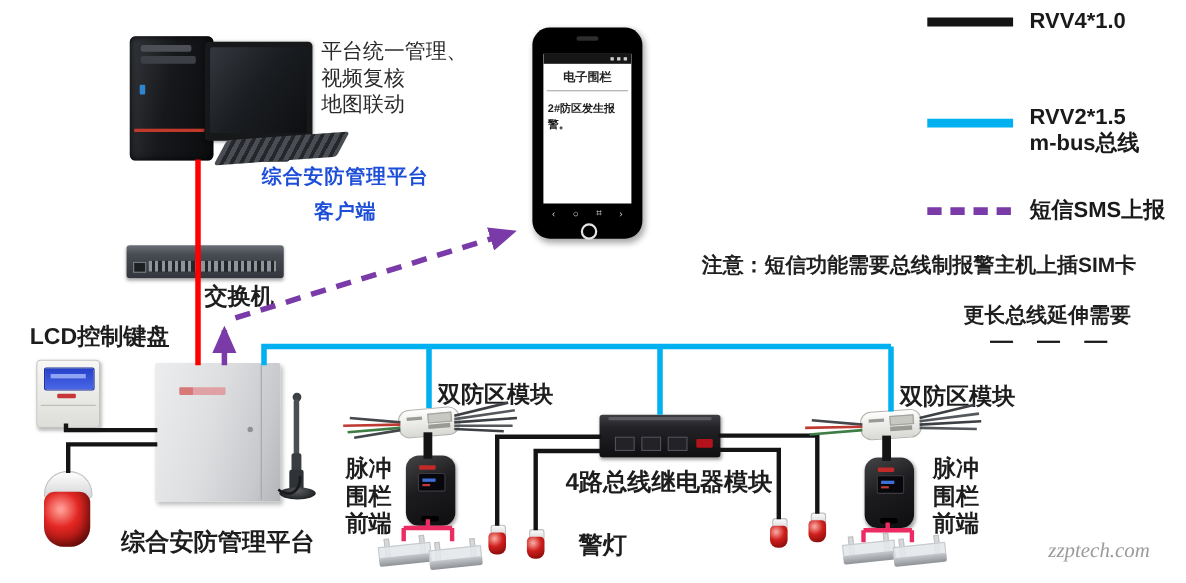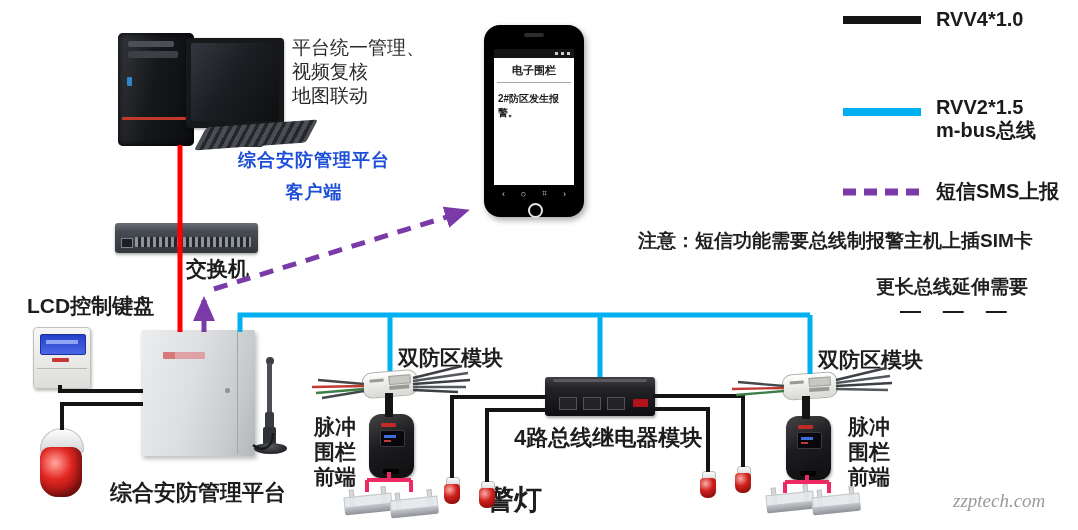--- a/index.html
+++ b/index.html
@@ -272,21 +272,21 @@
       <div class="body"></div>
     </div>
   <div class="abs msiren z1" style="left:699px;top:471px;">
       <div class="cap"></div>
       <div class="body"></div>
     </div>
   <div class="abs msiren z1" style="left:734px;top:466px;">
       <div class="cap"></div>
       <div class="body"></div>
     </div>
-  <div class="abs lbl" style="left:486px;top:481px;font-size:28px;">警灯</div>
+  <div class="abs lbl" style="left:526px;top:481px;font-size:22px;">警灯</div>
 
   <svg class="overlay" width="1078" height="530" viewBox="0 0 1078 530">
     <defs>
       <marker id="arrP" markerWidth="5" markerHeight="4.4" refX="4.2" refY="2.2" orient="auto">
         <polygon points="0,0 5,2.2 0,4.4" fill="#7a3aa8"></polygon>
       </marker>
     </defs>
 
     <path d="M180,145 L180,332" fill="none" stroke-width="5" stroke="#fe0000"></path>
 

